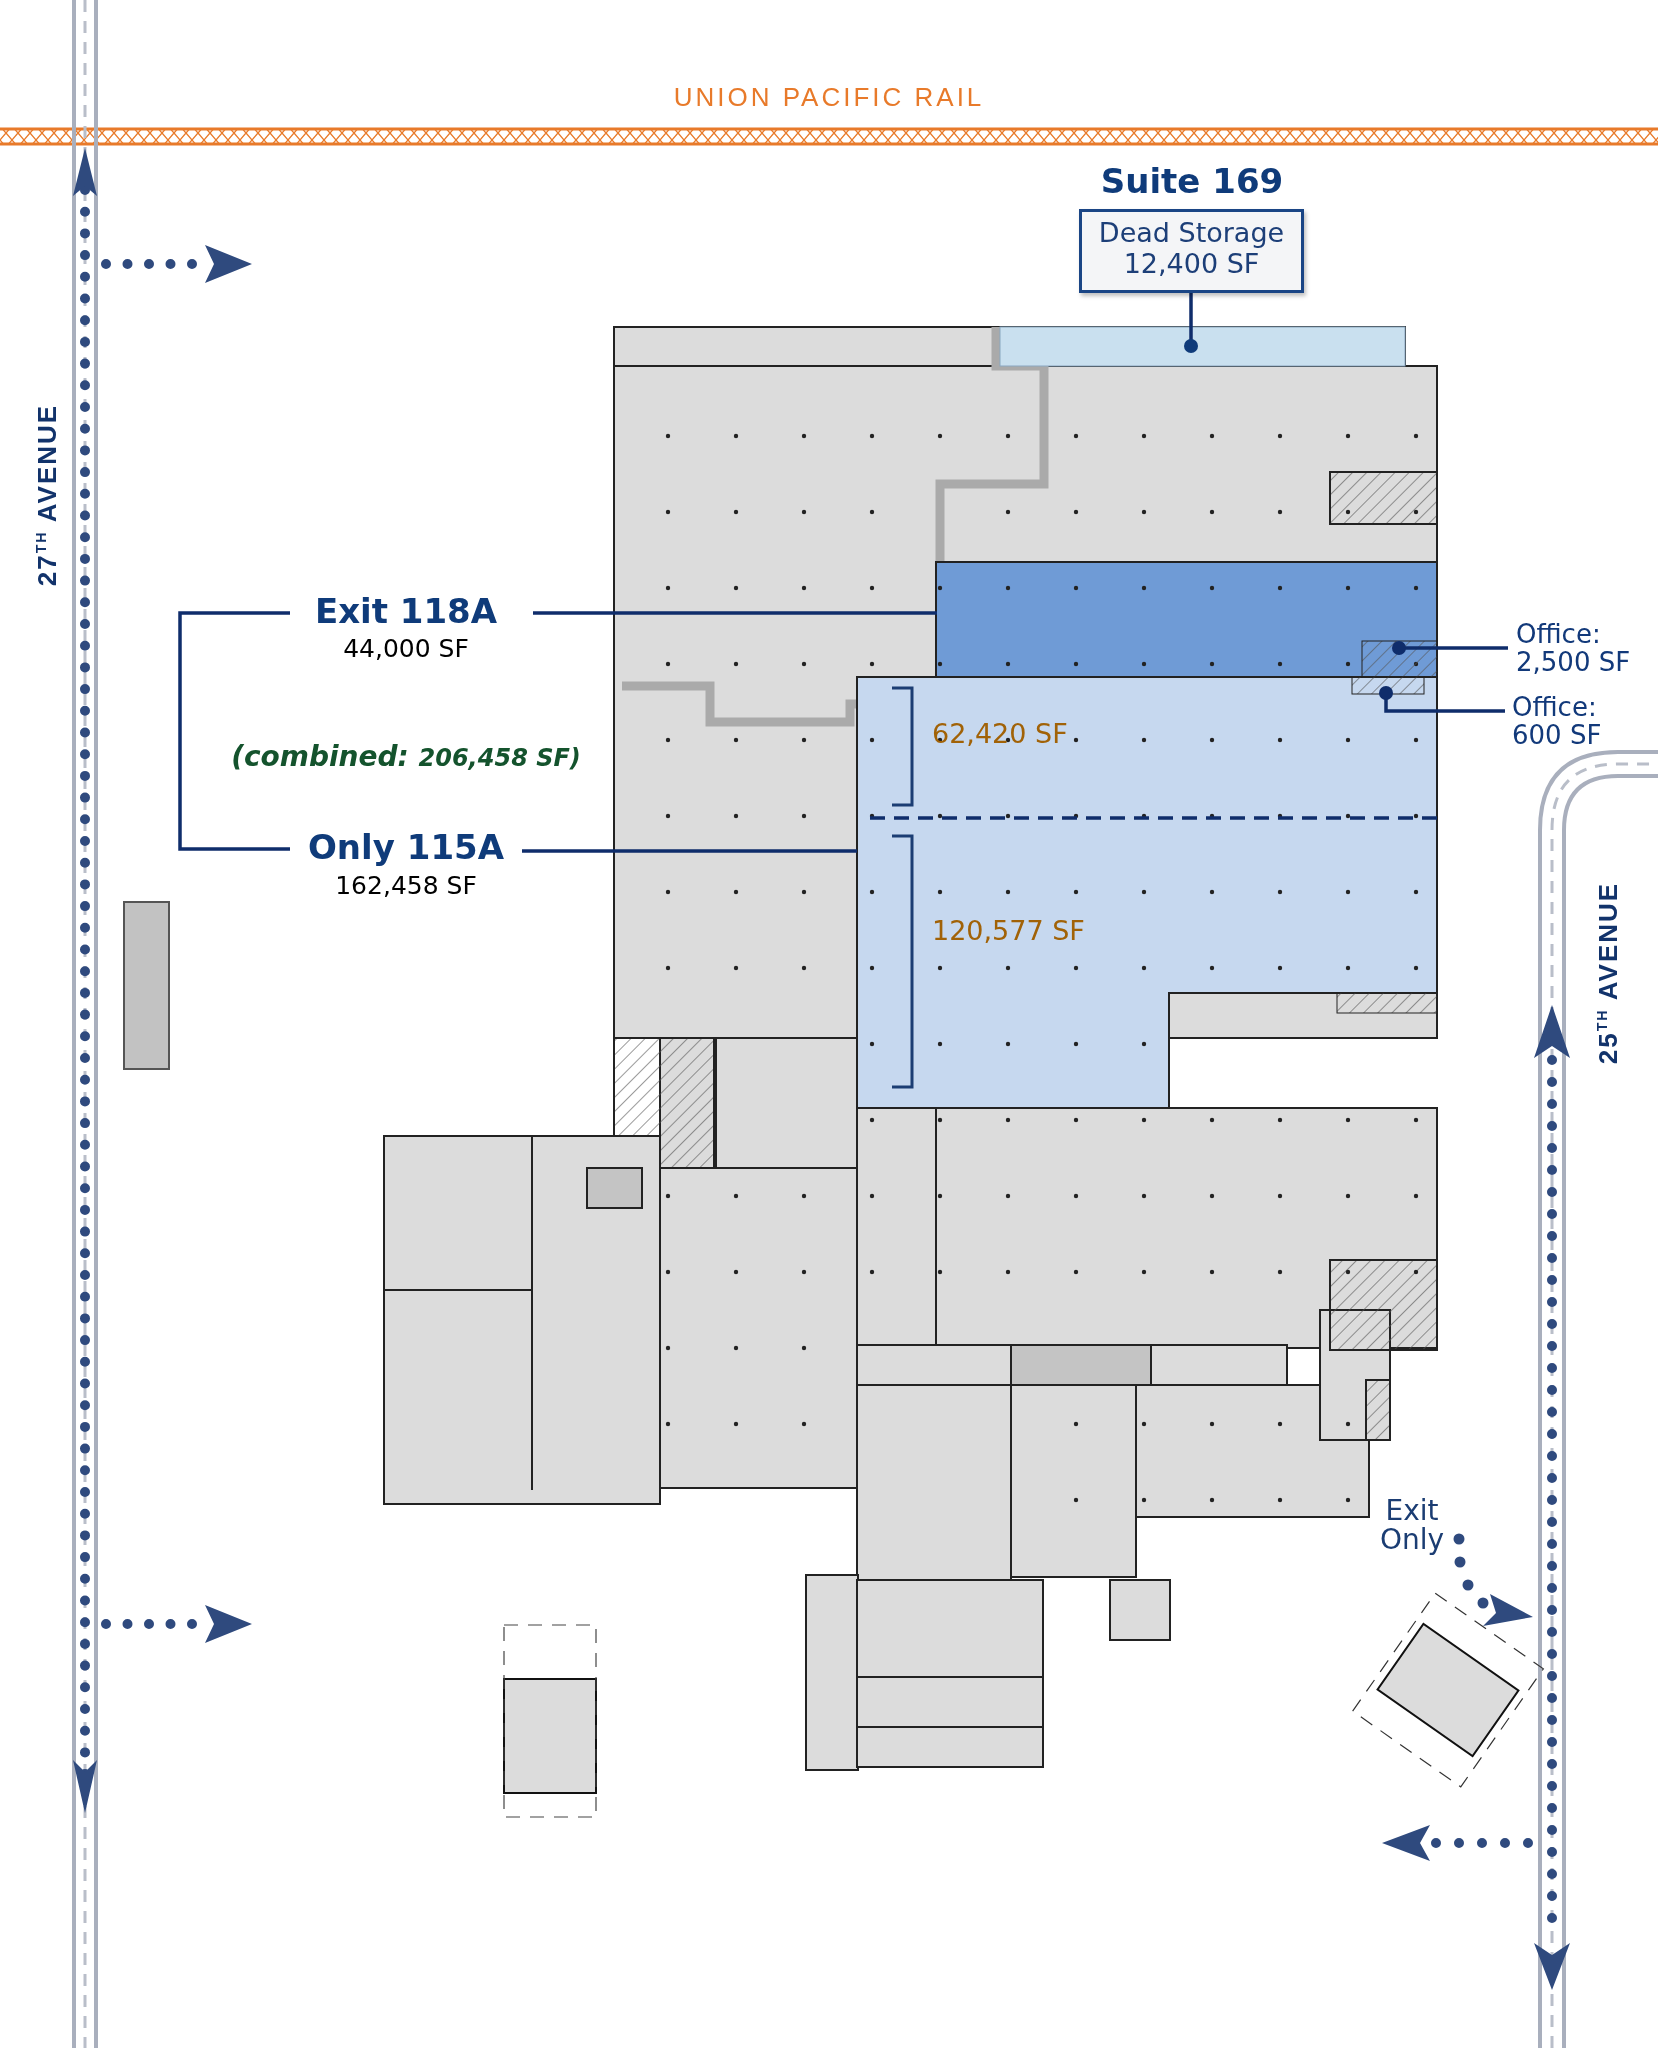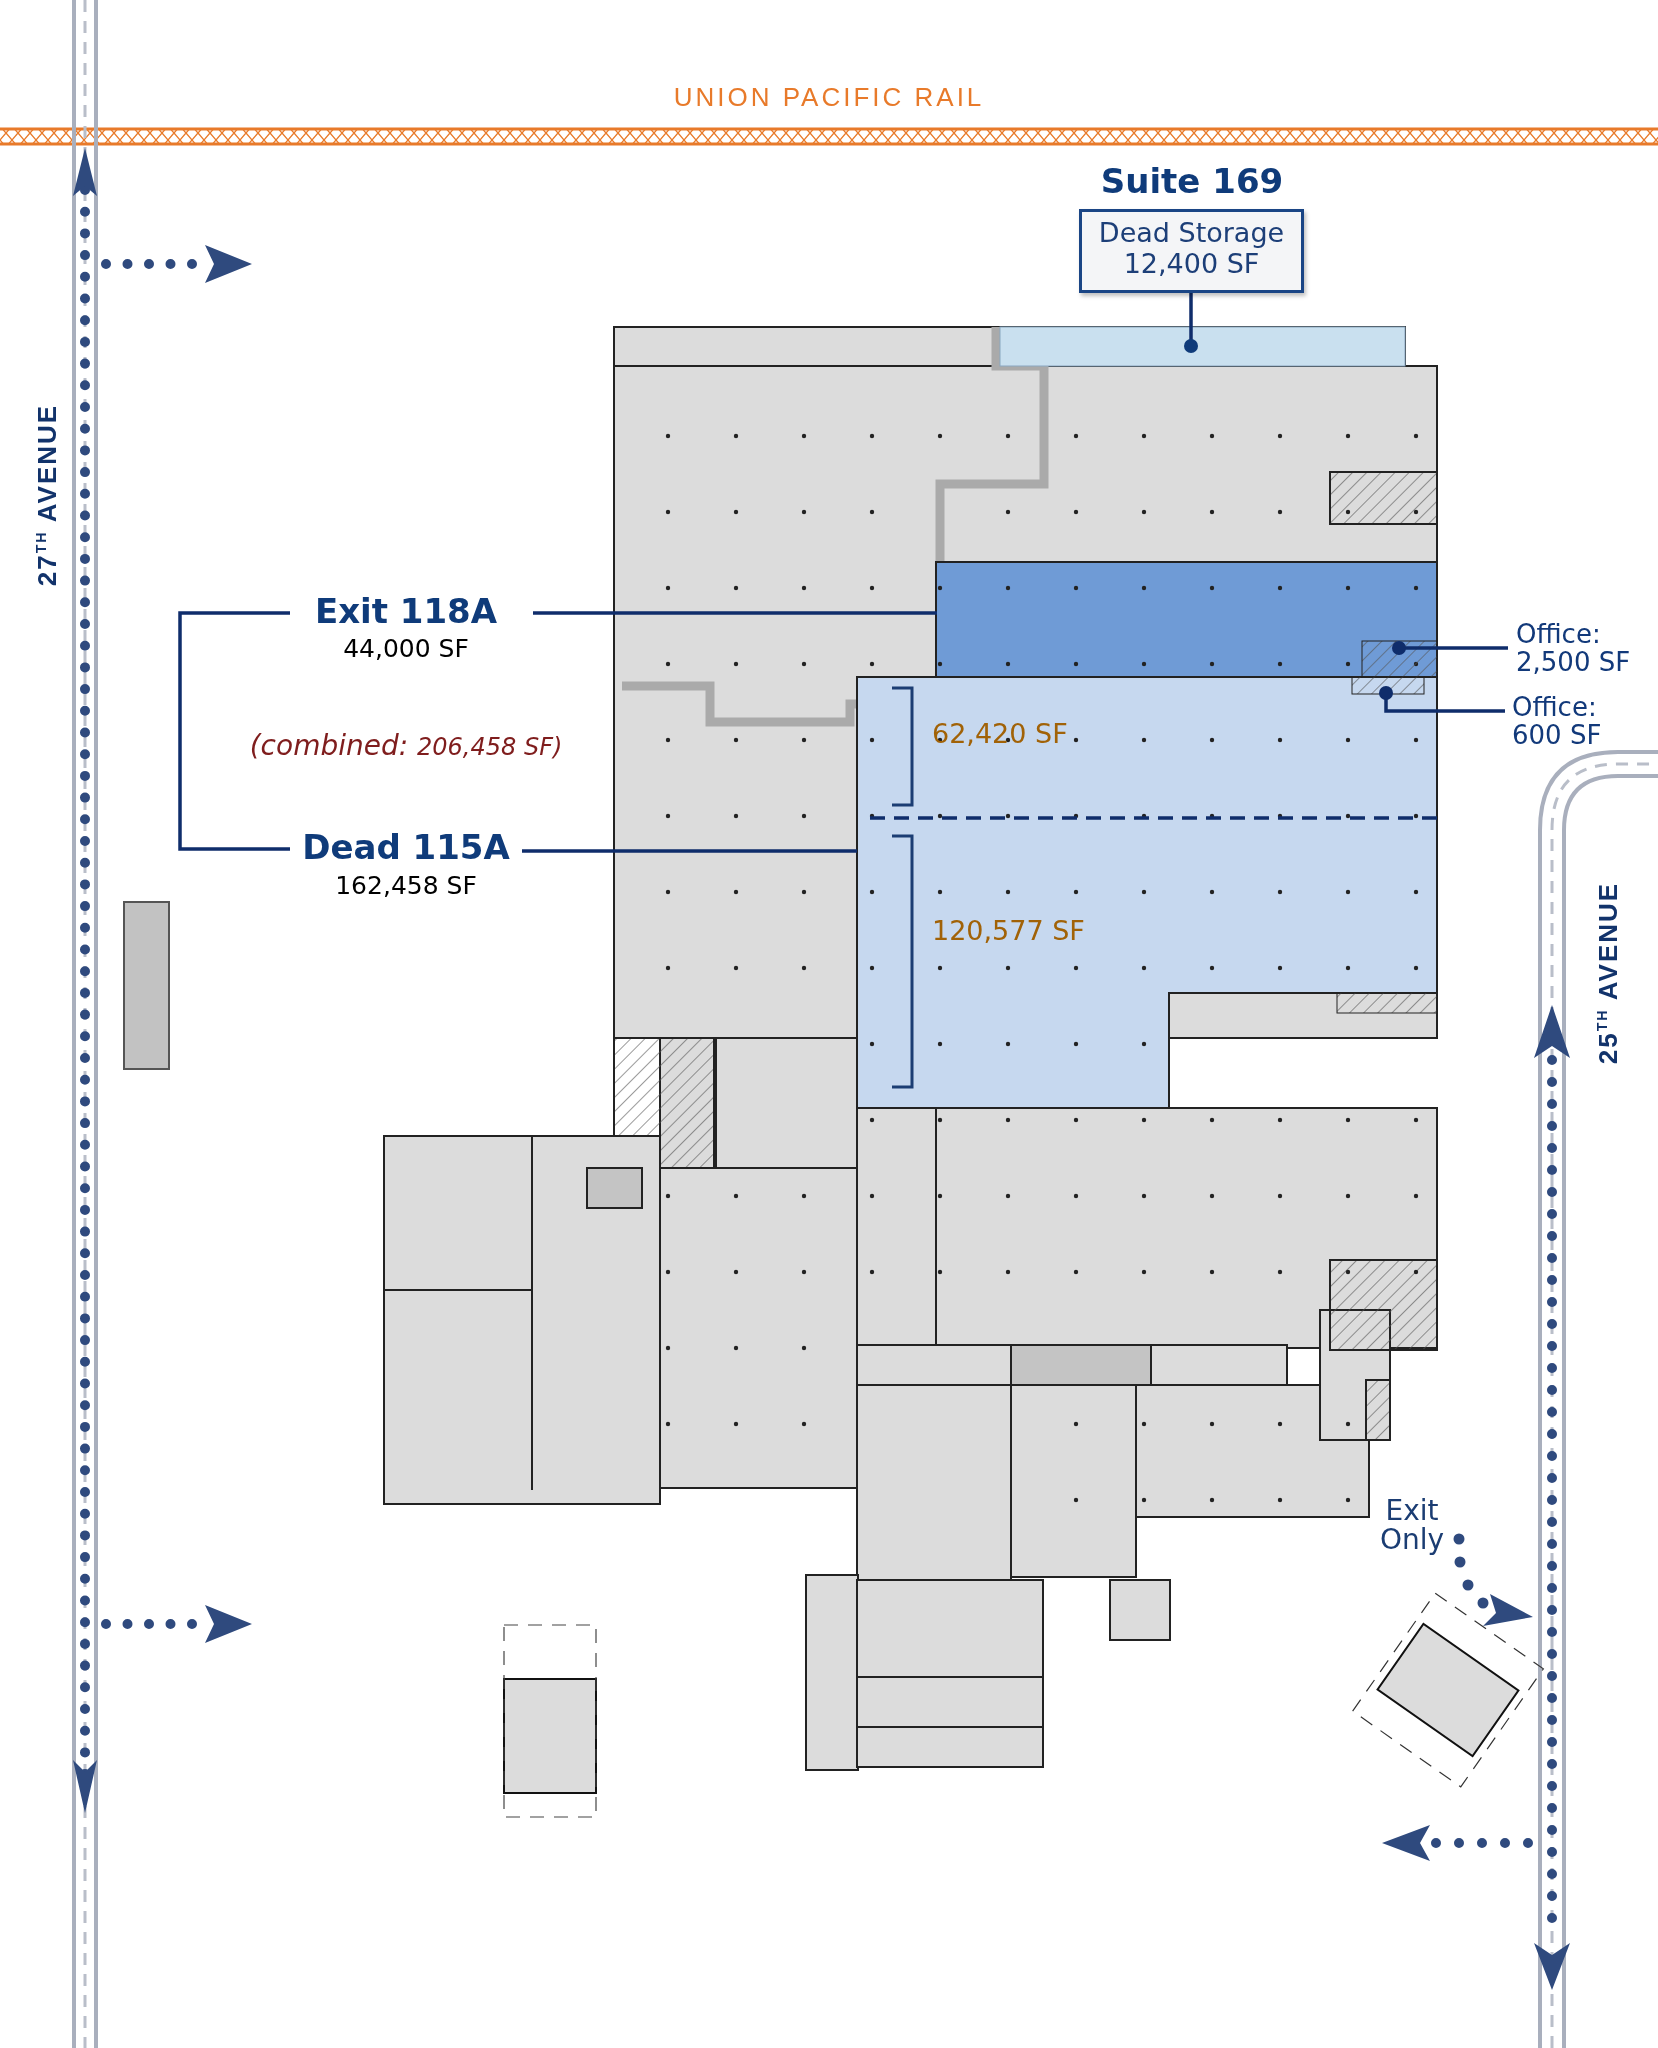--- a/index.html
+++ b/index.html
@@ -1,21 +1,21 @@
 <!DOCTYPE html>
 <html><head>
 <meta charset="utf-8">
 <style>
   html, body { margin:0; padding:0; background:#ffffff; }
   body { width:1658px; height:2048px; position:relative; overflow:hidden; font-family:"DejaVu Sans", "Liberation Sans", sans-serif; }
   #map { position:absolute; left:0; top:0; width:1658px; height:2048px; }
   .lbl { position:absolute; color:#0f3b7a; white-space:nowrap; line-height:1.15; }
   .suite-title { font-weight:bold; font-size:34px; transform:translateX(-50%); text-align:center; color:#0f3b7a; }
   .suite-sf { font-size:25px; transform:translateX(-50%); text-align:center; color:#000000; }
-  .combined { font-size:28px; font-style:italic; font-weight:normal; transform:translateX(-50%); color:#7f1d1d; }
+  .combined { font-size:28px; font-style:italic; font-weight:bold; transform:translateX(-50%); color:#14532d;margin-top:11px; }
   .combined .num { font-size:24px; }
   .area-sf { font-size:27px; color:#a16207; }
   .office { font-size:26px; color:#12397a; line-height:1.08; }
   .rail-label { position:absolute; left:829px; top:82px; transform:translateX(-50%); color:#e87a2a; font-size:26px; letter-spacing:3px; font-family:"Liberation Sans", sans-serif; }
   .storage-box { position:absolute; left:1079px; top:209px; width:225px; height:84px; background:#f4f5f7; border:3px solid #1a4585; box-sizing:border-box; box-shadow:2px 3px 4px rgba(0,0,0,0.25); text-align:center; color:#1d3f78; font-size:27px; line-height:1.15; padding-top:5px; }
   .ave { position:absolute; color:#12336b; font-size:26px; font-weight:bold; letter-spacing:2px; white-space:nowrap; font-family:"Liberation Sans", sans-serif; }
   .ave sup { font-size:14px; }
   .exit { position:absolute; left:1380px; top:1496px; color:#1b3d73; font-size:28px; text-align:center; line-height:1.05; }
 </style>
 </head>
@@ -167,21 +167,21 @@
 <div class="storage-box">
   <div>Dead Storage</div>
   <div>12,400 SF</div>
 </div>
 
 <div class="lbl suite-title" style="left:406px;top:592px;">Exit 118A</div>
 <div class="lbl suite-sf" style="left:406px;top:635px;">44,000 SF</div>
 
 <div class="lbl combined" style="left:406px;top:730px;"><span>(combined: </span><span class="num">206,458 SF)</span></div>
 
-<div class="lbl suite-title" style="left:406px;top:828px;">Dead 115A</div>
+<div class="lbl suite-title" style="left:406px;top:828px;">Only 115A</div>
 <div class="lbl suite-sf" style="left:406px;top:872px;">162,458 SF</div>
 
 <div class="lbl area-sf" style="left:932px;top:718px;">62,420 SF</div>
 <div class="lbl area-sf" style="left:932px;top:915px;">120,577 SF</div>
 
 <div class="lbl office" style="left:1516px;top:620px;">
   <div>Office:</div>
   <div>2,500 SF</div>
 </div>
 <div class="lbl office" style="left:1512px;top:693px;">

